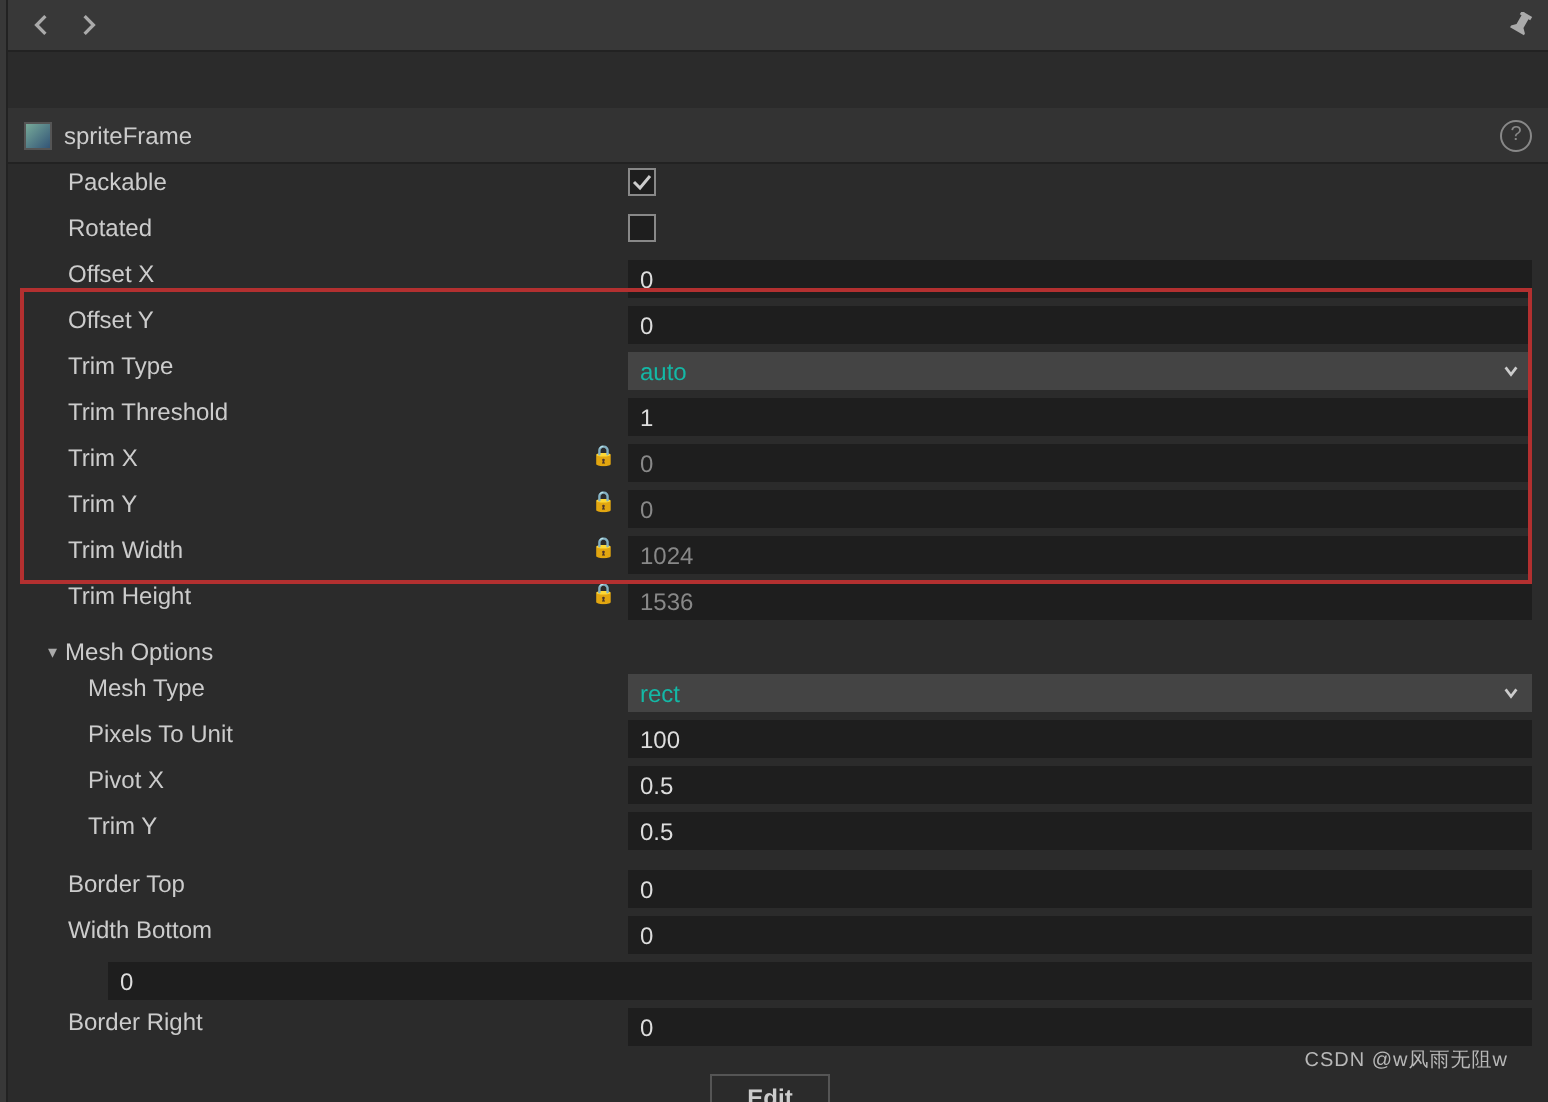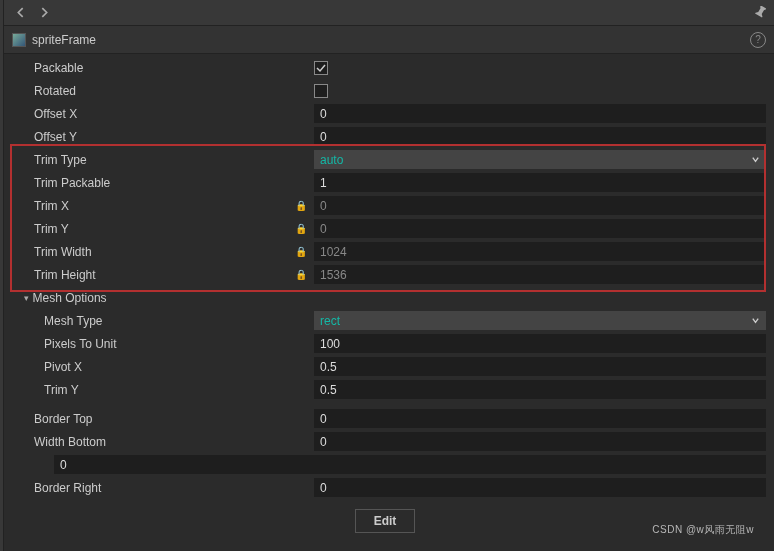--- a/index.html
+++ b/index.html
@@ -39,34 +39,35 @@
     .spacer { flex: 1; }
     .pin-icon { width: 16px; height: 16px; display:flex; align-items:center; justify-content:center; }
     .titlebar {
       height: 28px;
       background: #333333;
       display: flex;
       align-items: center;
       padding: 0 8px;
       gap: 6px;
       border-bottom: 1px solid #222;
+      margin-top: 28px;
     }
     .titlebar .help {
       width: 16px; height: 16px;
       border: 1px solid #888;
       border-radius: 50%;
       display:flex; align-items:center; justify-content:center;
       font-size:10px;
       color:#888;
       cursor:pointer;
     }
     .panel { padding: 2px 0 0 0; }
     .row {
       display: flex;
-      align-items: center;
+      align-items: flex-start;
       height: 23px;
       padding-left: 30px;
       padding-right: 8px;
     }
     .row.indent2 { padding-left: 40px; }
     .row .label {
       width: 260px;
       color: #ccc;
     }
     .row .lock {
@@ -217,21 +218,21 @@
       <div class="field">
         <div class="select">
           <span>auto</span>
           <span><svg width="9" height="9" viewBox="0 0 10 10">
                 <path d="M2 3 L5 7 L8 3" stroke="#ccc" stroke-width="1.5" fill="none"></path>
               </svg></span>
         </div>
       </div>
     </div>
     <div class="row">
-      <div class="label">Trim Packable</div>
+      <div class="label">Trim Threshold</div>
       <div class="lock"></div>
       <div class="field"><input class="input" value="1" style=""></div>
     </div>
     <div class="row">
       <div class="label">Trim X</div>
       <div class="lock">🔒</div>
       <div class="field"><input class="input readonly" readonly="" value="0" style=""></div>
     </div>
     <div class="row">
       <div class="label">Trim Y</div>

